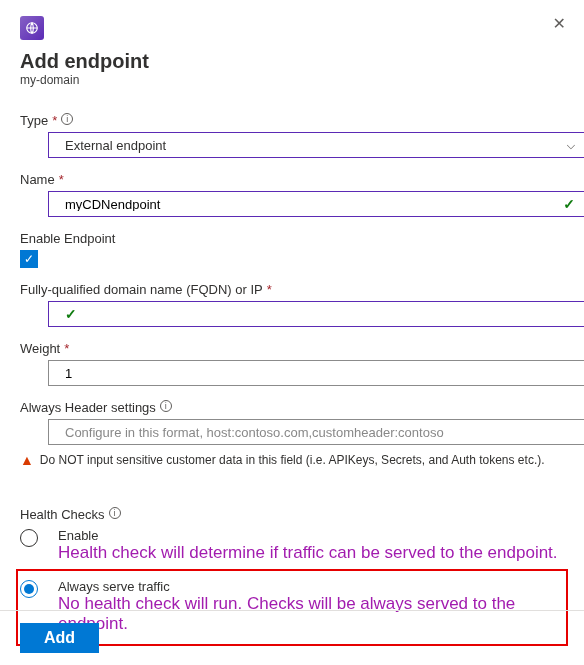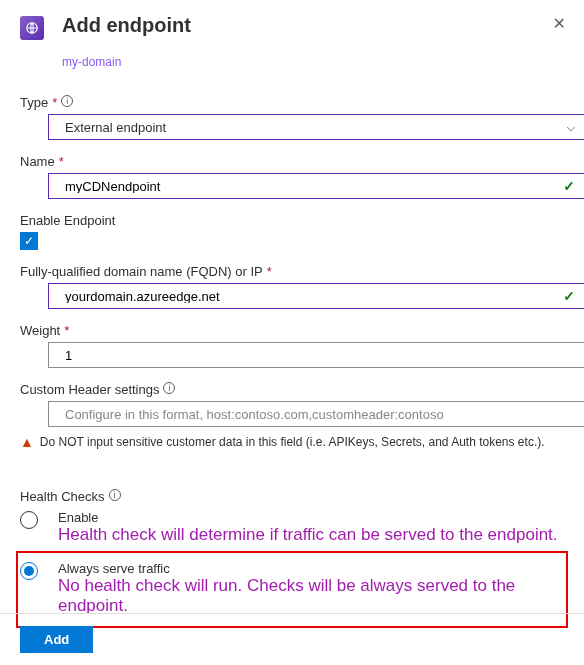--- a/index.html
+++ b/index.html
@@ -6,30 +6,30 @@
   body {
     font-family: "Segoe UI", Arial, sans-serif;
     font-size: 13px;
     color: #323130;
     width: 584px;
     height: 665px;
     background: #fff;
     position: relative;
     padding: 14px 20px 0 20px;
   }
-  .header { display: flex; align-items: flex-start; gap: 18px; margin-bottom: 26px; }
+  .header { display: flex; align-items: flex-start; gap: 10px; margin-bottom: 26px; flex-direction: column; }
   .header-icon {
     width: 24px; height: 24px; border-radius: 3px;
     background: linear-gradient(135deg,#8661c5,#5b2ab5);
     display:flex; align-items:center; justify-content:center;
     color:#fff; flex-shrink:0; margin-top:2px;
   }
   .header-text { flex:1; }
   .header-title { font-size: 20px; font-weight: 600; color:#323130; }
-  .header-sub { font-size: 12px; color:#8b5cf6; margin-top:18px; }
+  .header-sub { font-size: 12px; color:#404040; margin-top:0px; }
   .close { position:absolute; top:14px; right:18px; font-size:16px; color:#605e5c; cursor:pointer; }
 
   .field { margin-bottom: 14px; }
   .label { font-size: 13px; color:#323130; margin-bottom: 4px; display:flex; gap:4px; }
   .req { color:#a4262c; }
   .info {
     display:inline-flex; width:12px; height:12px; border:1px solid #605e5c;
     border-radius:50%; font-size:9px; align-items:center; justify-content:center;
     color:#605e5c; line-height:1;
   }
@@ -68,21 +68,21 @@
     border:2.5px solid #e60000; padding:8px 6px 10px 2px;
     margin-left:-4px; margin-right:-4px;
   }
 
   .footer {
     position:absolute; bottom:0; left:0; right:0;
     border-top:1px solid #e1dfdd; padding:12px 20px;
   }
   .add-btn {
     background:#0078d4; color:#fff; border:none; padding:6px 24px;
-    font-size:13px; font-weight:600; cursor:pointer;
+    font-size:16px; font-weight:600; cursor:pointer;
   }
   ::placeholder { color:#888; }
 </style>
 </head>
 <body>
 
 <div class="header">
   <div class="header-icon">
     <svg width="14" height="14" viewBox="0 0 24 24" fill="none" stroke="#fff" stroke-width="2">
         <circle cx="12" cy="12" r="9"></circle>
@@ -123,36 +123,35 @@
   <div class="label">Enable Endpoint</div>
   <div class="checkbox">✓</div>
 </div>
 
 <div class="field">
   <div class="label">
     <span>Fully-qualified domain name (FQDN) or IP</span> 
       <span class="req">*</span>
   </div>
   <div class="input purple-border valid">
-    <input value="yourdomain.azureedge.net" style="">
     <span class="check">✓</span>
   </div>
 </div>
 
 <div class="field">
   <div class="label">
     <span>Weight</span> 
       <span class="req">*</span>
   </div>
   <input class="input" value="1" style="">
 </div>
 
 <div class="field" style="margin-bottom:8px;">
   <div class="label">
-    <span>Custom Header settings</span>
+    <span>Always Header settings</span>
     <span class="info">i</span>
   </div>
   <input class="input" placeholder="Configure in this format, host:contoso.com,customheader:contoso" style="">
 </div>
 
 <div class="warning">
   <span class="warn-icon">▲</span>
   <span>Do NOT input sensitive customer data in this field (i.e. APIKeys, Secrets, and Auth tokens etc.).</span>
 </div>
 

